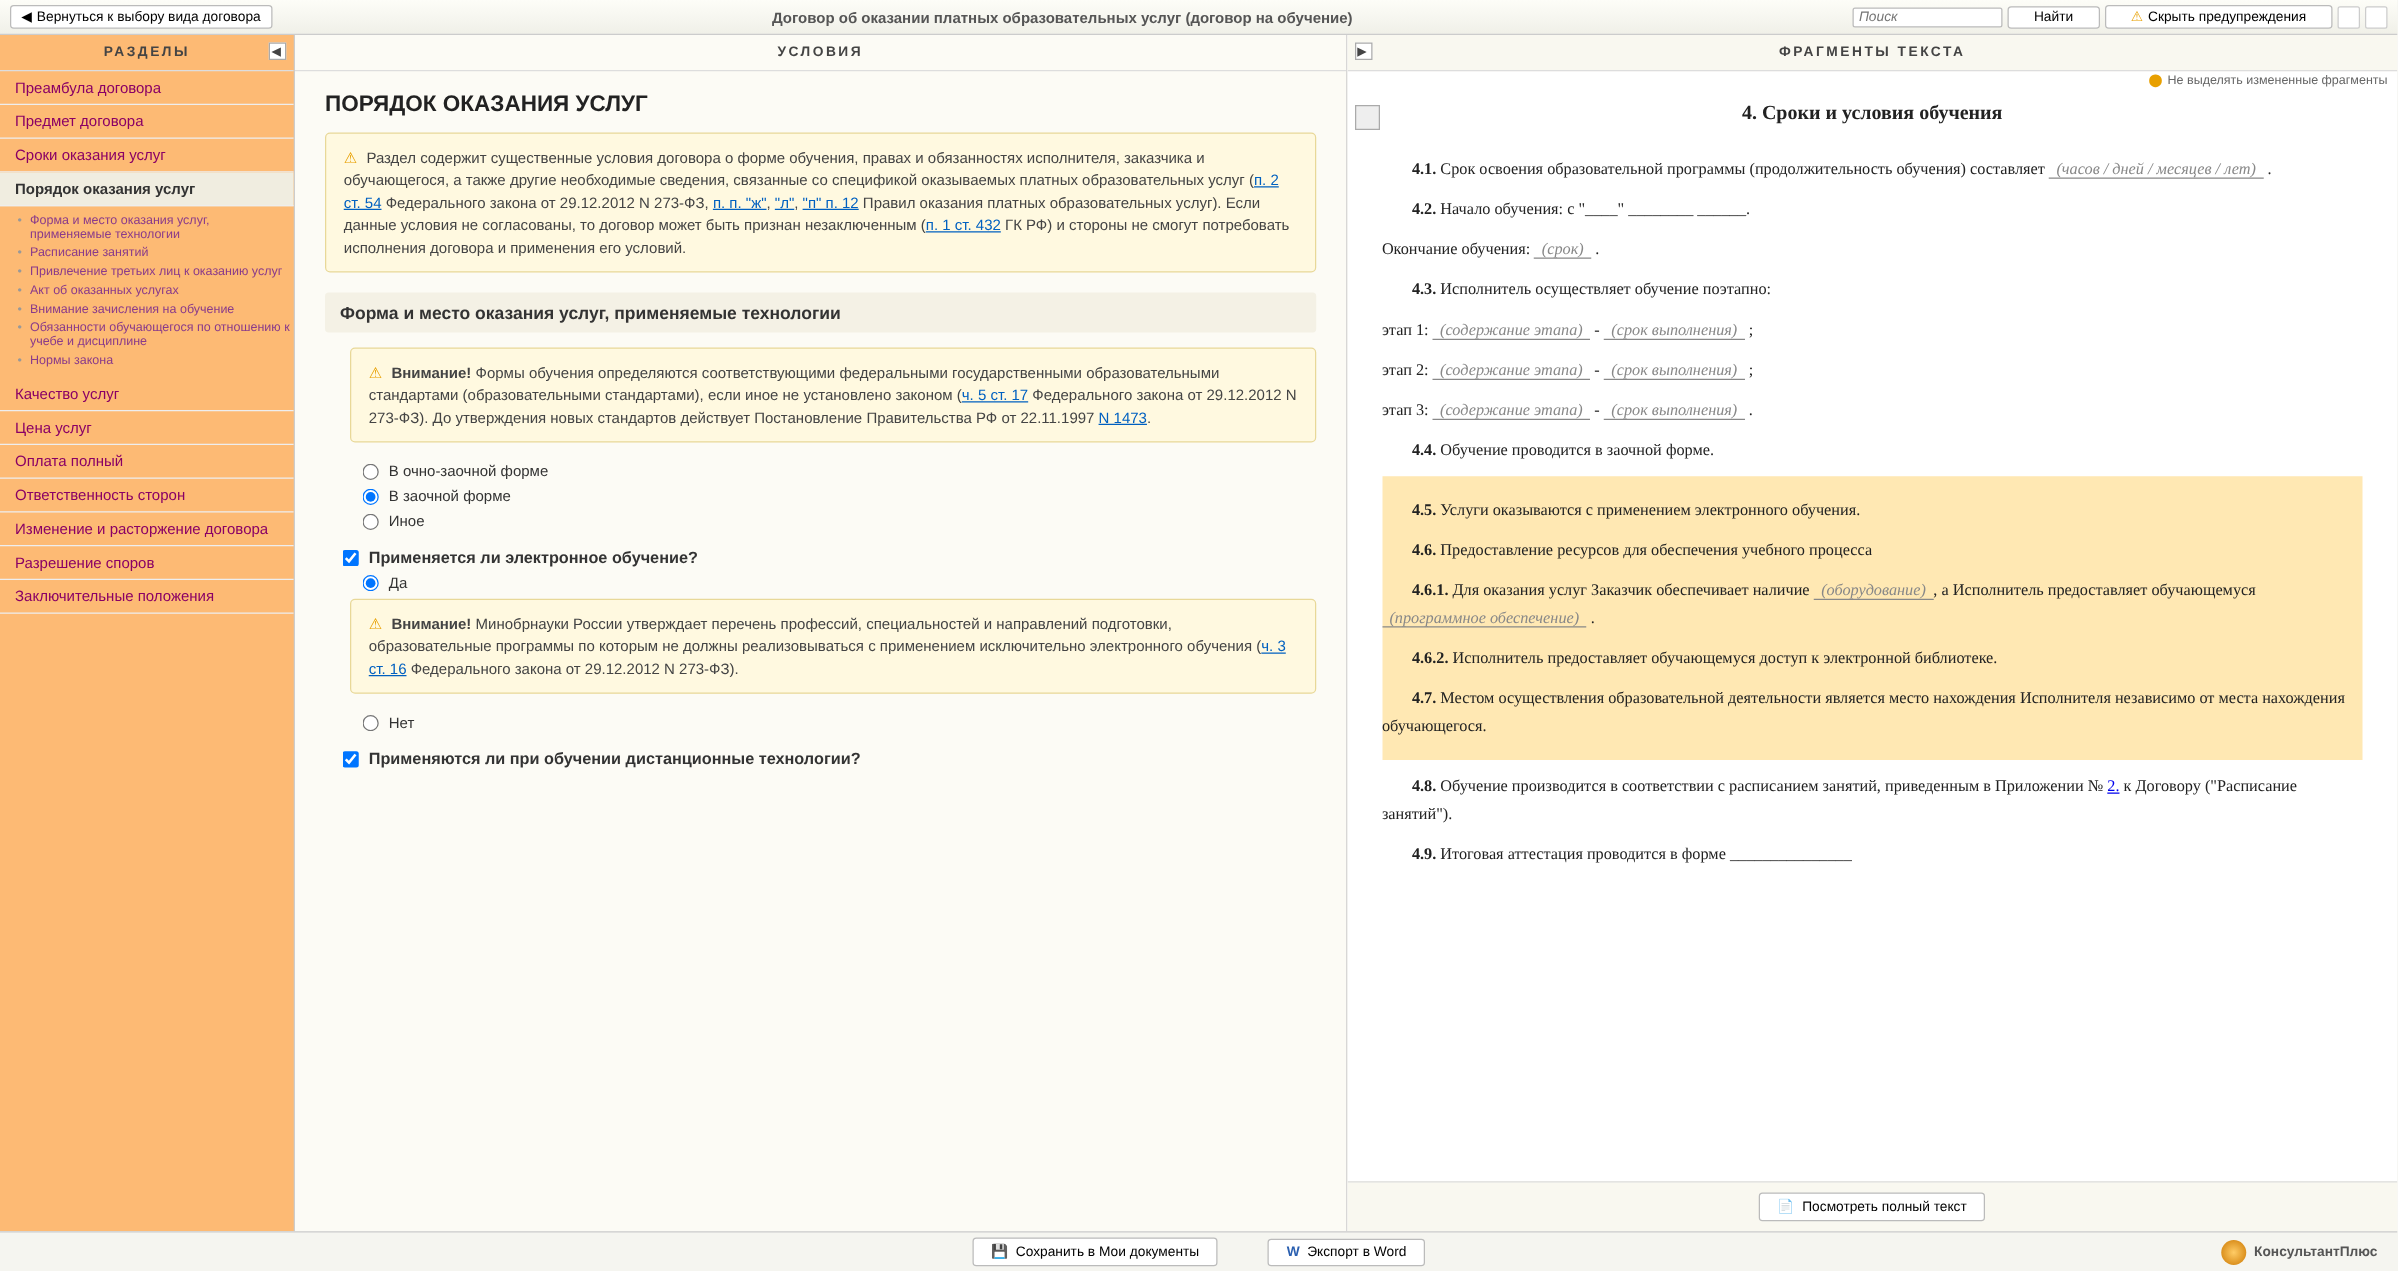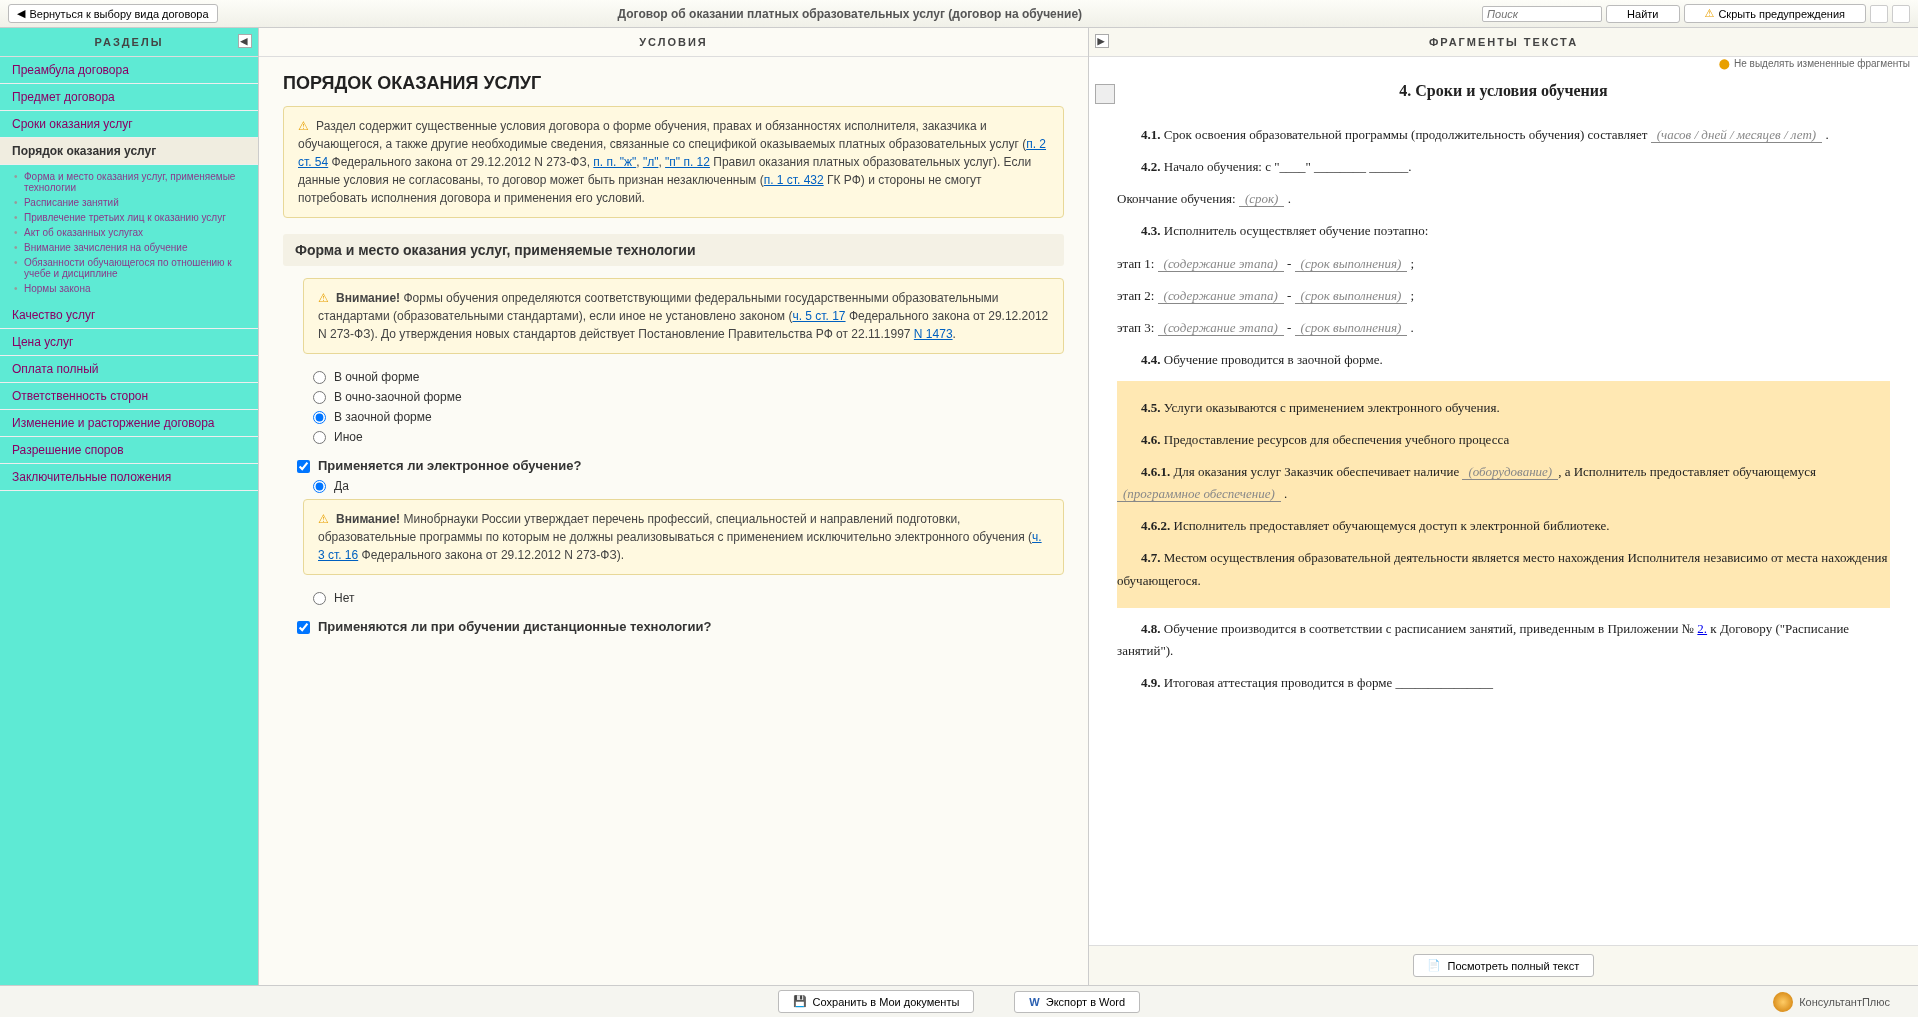--- a/index.html
+++ b/index.html
@@ -5,21 +5,21 @@
 * { box-sizing: border-box; margin: 0; padding: 0; }
 body { font-family: Arial, sans-serif; font-size: 12px; color: #333; background: #f5f5f0; }
 .topbar { display: flex; align-items: center; padding: 4px 8px; border-bottom: 1px solid #ccc; background: linear-gradient(#fdfdf8, #f0f0e8); height: 28px; }
 .topbar .back-btn { background: #fff; border: 1px solid #bbb; border-radius: 3px; padding: 2px 8px; font-size: 11px; cursor: pointer; display: flex; align-items: center; gap: 4px; }
 .topbar .title { flex: 1; text-align: center; font-size: 12px; font-weight: bold; color: #555; }
 .topbar .search-box { border: 1px solid #bbb; border-radius: 2px; padding: 1px 4px; width: 120px; font-size: 11px; font-style: italic; color: #999; background: #fff; }
 .topbar .find-btn, .topbar .hide-warn-btn { background: #fff; border: 1px solid #bbb; border-radius: 3px; padding: 2px 20px; font-size: 11px; margin-left: 4px; cursor: pointer; }
 .topbar .hide-warn-btn { display: flex; align-items: center; gap: 4px; }
 .topbar .icon-btn { width: 18px; height: 18px; border: 1px solid #ccc; margin-left: 4px; background: #fff; border-radius: 2px; }
 .main { display: flex; height: calc(100vh - 60px); }
-.sidebar { width: 259px; background: #5eead4; border-right: 1px solid #ccc; overflow-y: auto; position: relative; }
+.sidebar { width: 236px; background: #fdba74; border-right: 1px solid #ccc; overflow-y: auto; position: relative; }
 .panel-header { text-align: center; font-size: 11px; font-weight: bold; letter-spacing: 2px; padding: 8px 0; color: #444; border-bottom: 1px solid #ddd; position: relative; }
 .collapse-btn { position: absolute; right: 6px; top: 6px; width: 14px; height: 14px; border: 1px solid #aaa; background: #fff; font-size: 9px; line-height: 12px; text-align: center; }
 .sidebar-item { padding: 6px 12px; font-size: 12px; color: #8a0065; cursor: pointer; border-bottom: 1px solid #eee; }
 .sidebar-item.active { font-weight: bold; color: #333; background: #f0ede0; }
 .sub-items { padding: 4px 0 6px 24px; }
 .sub-item { font-size: 10px; color: #8a3b8a; padding: 2px 0; cursor: pointer; position: relative; }
 .sub-item::before { content: "•"; position: absolute; left: -10px; color: #999; }
 .conditions { flex: 1; background: #fcfbf5; border-right: 1px solid #ccc; overflow-y: auto; position: relative; }
 .cond-header { text-align: center; font-size: 11px; font-weight: bold; letter-spacing: 2px; padding: 8px 0; color: #444; border-bottom: 1px solid #ddd; position: relative; }
 .cond-content { padding: 16px 24px; }
@@ -36,21 +36,21 @@
 .preview-header { text-align: center; font-size: 11px; font-weight: bold; letter-spacing: 2px; padding: 8px 0; color: #444; border-bottom: 1px solid #ddd; position: relative; background: #f9f8f0; }
 .highlight-btn { position: absolute; right: 8px; top: 30px; font-size: 10px; color: #666; display: flex; align-items: center; gap: 4px; }
 .preview-scroll { flex: 1; overflow-y: auto; padding: 20px 28px; font-family: Georgia, serif; font-size: 13px; line-height: 1.7; color: #222; }
 .preview-scroll h3 { text-align: center; font-size: 16px; font-weight: bold; margin-bottom: 20px; }
 .preview-scroll p { margin: 10px 0; text-indent: 24px; }
 .placeholder { border-bottom: 1px solid #888; padding: 0 6px; font-style: italic; color: #888; }
 .highlighted { background: #ffe8b3; padding: 2px 0; }
 .preview-footer { text-align: center; padding: 8px; border-top: 1px solid #ddd; background: #f9f8f0; }
 .action-btn { background: #fff; border: 1px solid #bbb; border-radius: 3px; padding: 4px 14px; font-size: 11px; cursor: pointer; display: inline-flex; align-items: center; gap: 6px; }
 .footer { display: flex; justify-content: center; align-items: center; gap: 40px; padding: 6px; border-top: 1px solid #ccc; background: #f5f5f0; height: 32px; position: relative; }
-.kplus-logo { position: absolute; right: 28px; display: flex; align-items: center; gap: 6px; font-size: 11px; color: #555; font-weight: normal; }
+.kplus-logo { position: absolute; right: 16px; display: flex; align-items: center; gap: 6px; font-size: 11px; color: #555; font-weight: bold; }
 .kplus-logo .logo-circle { width: 20px; height: 20px; border-radius: 50%; background: radial-gradient(#ffcc66, #cc7700); }
 .doc-icon { width: 20px; height: 20px; border: 1px solid #aaa; background: #eee; display: inline-block; }
 </style>
 </head>
 <body>
 
 <div class="topbar">
   <button class="back-btn">
     <span>◀</span>
     <span>Вернуться к выбору вида договора</span>
@@ -102,24 +102,20 @@
       <div class="section-title">ПОРЯДОК ОКАЗАНИЯ УСЛУГ</div>
       <div class="info-box">
         <span class="warn-icon">⚠</span>
         <span>Раздел содержит существенные условия договора о форме обучения, правах и обязанностях исполнителя, заказчика и обучающегося, а также другие необходимые сведения, связанные со спецификой оказываемых платных образовательных услуг (</span><a href="#">п. 2 ст. 54</a><span> Федерального закона от 29.12.2012 N 273-ФЗ, </span><a href="#">п. п. "ж"</a>, <a href="#">"л"</a>, <a href="#">"п" п. 12</a><span> Правил оказания платных образовательных услуг). Если данные условия не согласованы, то договор может быть признан незаключенным (</span><a href="#">п. 1 ст. 432</a><span> ГК РФ) и стороны не смогут потребовать исполнения договора и применения его условий.</span>
       </div>
       <div class="subsec-title">Форма и место оказания услуг, применяемые технологии</div>
       <div class="info-box" style="margin-left:20px">
         <span class="warn-icon">⚠</span>
         <b>Внимание!</b><span> Формы обучения определяются соответствующими федеральными государственными образовательными стандартами (образовательными стандартами), если иное не установлено законом (</span><a href="#">ч. 5 ст. 17</a><span> Федерального закона от 29.12.2012 N 273-ФЗ). До утверждения новых стандартов действует Постановление Правительства РФ от 22.11.1997 </span><a href="#">N 1473</a>.
       </div>
-      <div class="option-row">
-          <input type="radio" name="form" style="">
-          <span>В очной форме</span>
-        </div>
       <div class="option-row">
           <input type="radio" name="form" style="">
           <span>В очно-заочной форме</span>
         </div>
       <div class="option-row">
           <input type="radio" name="form" checked="" style="">
           <span>В заочной форме</span>
         </div>
       <div class="option-row">
           <input type="radio" name="form" style="">

